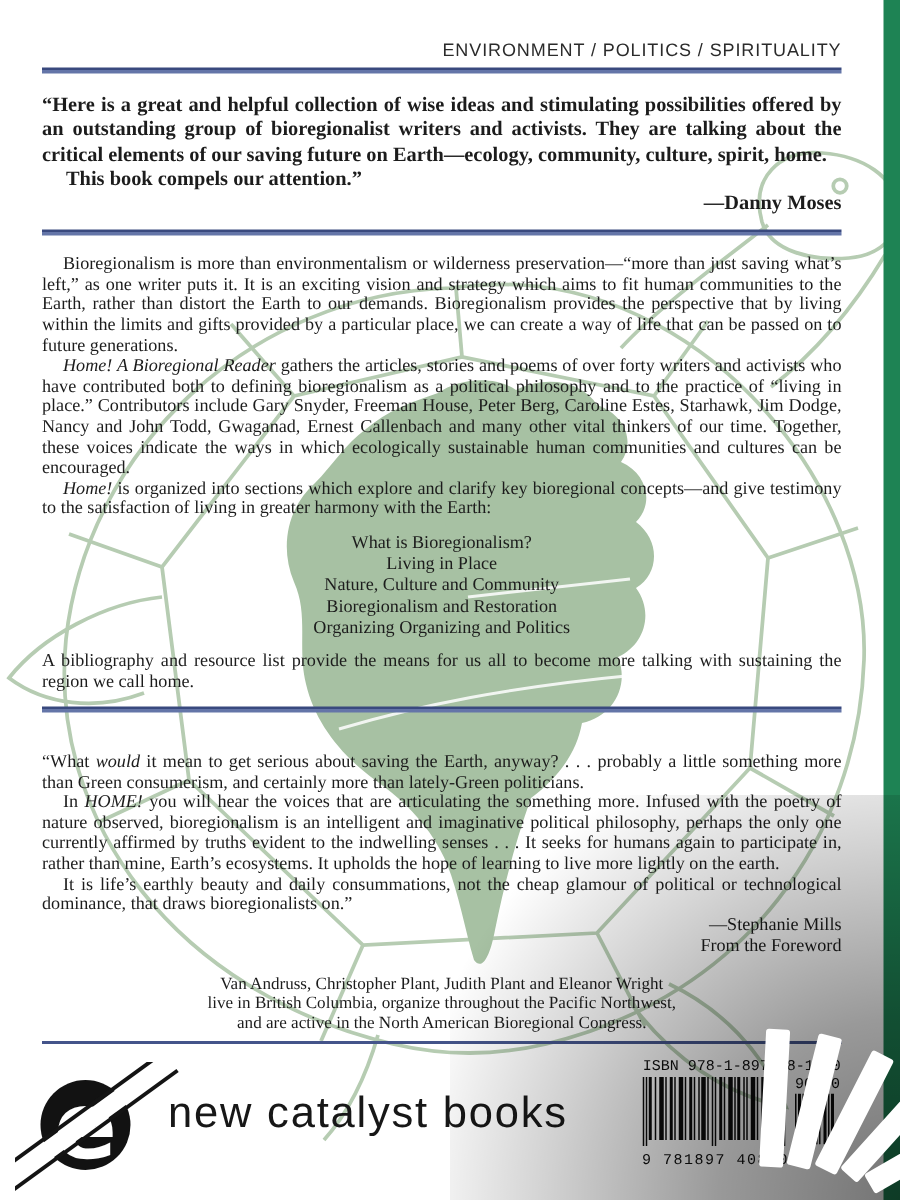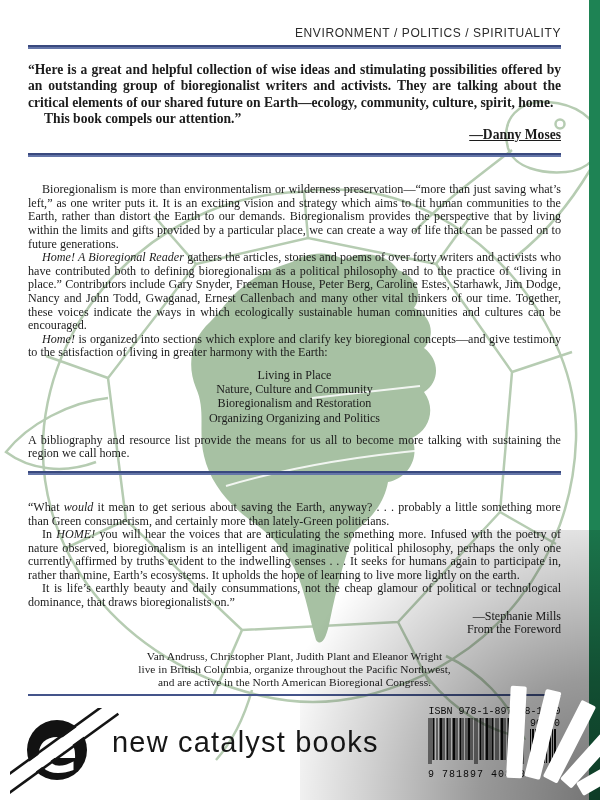--- a/index.html
+++ b/index.html
@@ -11,22 +11,22 @@
   .content{position:absolute;left:28px;top:0;width:533px;z-index:1;}
   .category{margin-top:26px;text-align:right;font-family:"Liberation Sans",sans-serif;
     font-size:12px;letter-spacing:.6px;color:#2b2b2b;}
   .rule{height:4px;margin-top:5px;background:linear-gradient(to bottom,#39497e 0 45%,#6475a8 45% 100%);}
   .rule.mid{margin-top:10px;}
   .rule.thin{height:2px;background:#44548a;}
   .quote1{margin-top:13px;font-weight:bold;font-size:13.6px;line-height:16.3px;text-align:justify;}
   .quote1 p{margin:0;}
   .quote1 p.indent{text-indent:16px;}
   .attr{margin:2px 0 0 0;text-align:right;}
-  .attr1{font-weight:bold;font-size:13.6px;line-height:16px;text-decoration:underline;}
-  .synopsis{margin-top:26px;font-size:12.1px;line-height:13.6px;text-align:justify;}
+  .attr1{font-weight:bold;font-size:13.6px;line-height:16px;}
+  .synopsis{margin-top:12px;font-size:12.1px;line-height:13.6px;text-align:justify;}
   .synopsis p{margin:0;text-indent:14px;}
   .sections{margin-top:8px;text-align:center;font-size:12.1px;line-height:14.2px;}
   .sections div{margin:0;}
   .closing{margin-top:9px;font-size:12.1px;line-height:13.6px;text-align:justify;}
   .quote2{margin-top:26px;font-size:12.1px;line-height:13.6px;text-align:justify;}
   .quote2 p{margin:0;}
   .quote2 p.indent{text-indent:14px;}
   .attr2{font-size:12.1px;line-height:13.8px;margin-top:3px;}
   .authors{margin-top:13px;text-align:center;font-size:11.4px;line-height:13px;}
   .footer{position:relative;height:98px;margin-top:8px;}
@@ -79,34 +79,35 @@
     </g>
   </svg>
 
   <div class="content">
 
     <div class="category">ENVIRONMENT / POLITICS / SPIRITUALITY</div>
 
     <div class="rule"></div>
 
     <div class="quote1">
-      <p>“Here is a great and helpful collection of wise ideas and stimulating possibilities offered by an outstanding group of bioregionalist writers and activists. They are talking about the critical elements of our shared future on Earth—ecology, community, culture, spirit, home.</p>
+      <p>“Here is a great and helpful collection of wise ideas and stimulating possibilities offered by an outstanding group of bioregionalist writers and activists. They are talking about the critical elements of our saving future on Earth—ecology, community, culture, spirit, home.</p>
       <p class="indent">This book compels our attention.”</p>
       <p class="attr attr1">—Danny Moses</p>
     </div>
 
     <div class="rule mid"></div>
 
     <div class="synopsis">
       <p>Bioregionalism is more than environmentalism or wilderness preservation—“more than just saving what’s left,” as one writer puts it. It is an exciting vision and strategy which aims to fit human communities to the Earth, rather than distort the Earth to our demands. Bioregionalism provides the perspective that by living within the limits and gifts provided by a particular place, we can create a way of life that can be passed on to future generations.</p>
       <p><em>Home! A Bioregional Reader</em><span> gathers the articles, stories and poems of over forty writers and activists who have contributed both to defining bioregionalism as a political philosophy and to the practice of “living in place.” Contributors include Gary Snyder, Freeman House, Peter Berg, Caroline Estes, Starhawk, Jim Dodge, Nancy and John Todd, Gwaganad, Ernest Callenbach and many other vital thinkers of our time. Together, these voices indicate the ways in which ecologically sustainable human communities and cultures can be encouraged.</span></p>
       <p><em>Home!</em><span> is organized into sections which explore and clarify key bioregional concepts—and give testimony to the satisfaction of living in greater harmony with the Earth:</span></p>
     </div>
 
     <div class="sections">
+      <div>What is Bioregionalism?</div>
       <div>Living in Place</div>
       <div>Nature, Culture and Community</div>
       <div>Bioregionalism and Restoration</div>
       <div>Organizing Organizing and Politics</div>
     </div>
 
     <div class="closing">A bibliography and resource list provide the means for us all to become more talking with sustaining the region we call home.</div>
 
     <div class="rule mid"></div>
 

